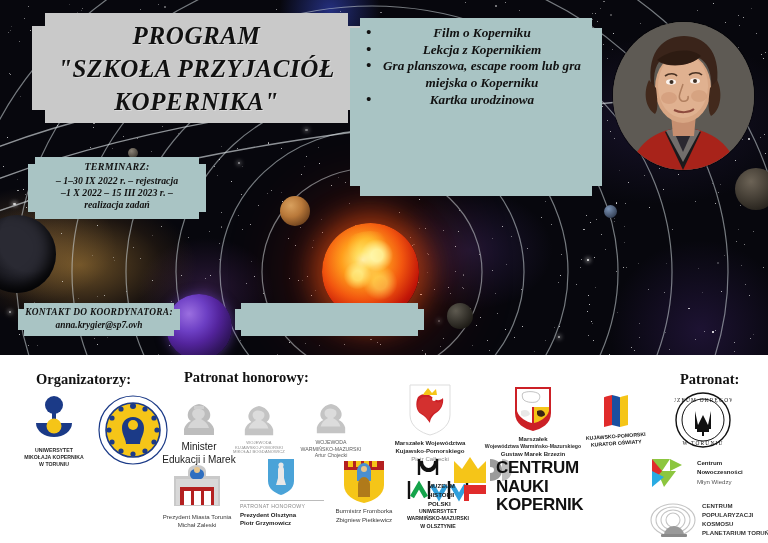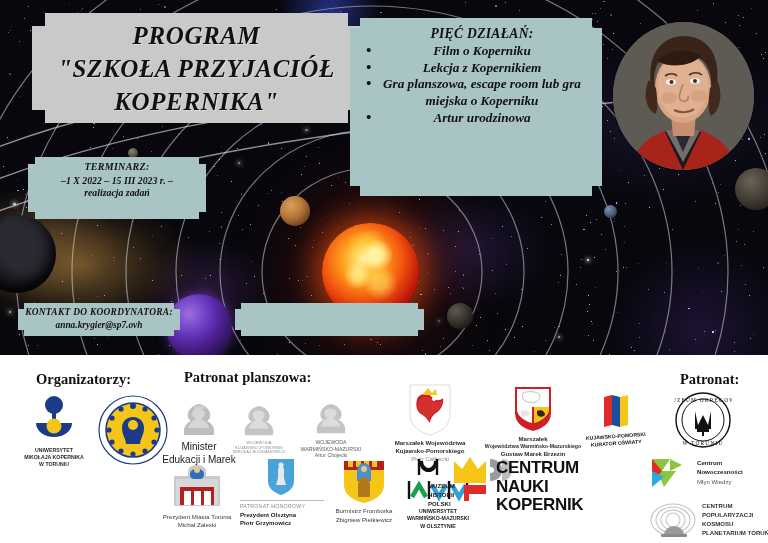--- a/index.html
+++ b/index.html
@@ -875,49 +875,49 @@
       </svg>
     </div>
 
     <div class="panel" id="title-panel">
       <span class="l">PROGRAM</span>
       <span class="l">"SZKOŁA PRZYJACIÓŁ</span>
       <span class="l">KOPERNIKA"</span>
     </div>
 
     <div class="panel" id="actions-panel">
-      <span class="ttl">PIĘĆ DZIAŁAŃ:</span>
       <ul>
         <li class="b">Film o Koperniku</li>
         <li class="b">Lekcja z Kopernikiem</li>
         <li class="b">Gra planszowa, escape room lub gra miejska o Koperniku</li>
-        <li class="b">Artur urodzinowa</li>
+        <li class="b">Kartka urodzinowa</li>
       </ul>
     </div>
 
     <div class="panel" id="schedule-panel">
       <span class="ttl">TERMINARZ:</span>
+      <span style="display:block">– 1–30 IX 2022 r. – rejestracja</span>
       <span style="display:block">–1 X 2022 – 15 III 2023 r. –</span>
       <span style="display:block">realizacja zadań</span>
     </div>
 
 
     <div class="panel" id="contact-panel">
       <span class="ttl">KONTAKT DO KOORDYNATORA:</span>
       <span style="display:block">anna.krygier@sp7.ovh</span>
     </div>
 
     <div class="panel" id="details-panel">
     </div>
   </div>
 
   <div class="sponsors">
 
     <div class="grp-title" style="left:36px; top:16px;">Organizatorzy:</div>
-    <div class="grp-title" style="left:184px; top:14px;">Patronat planszowa:</div>
+    <div class="grp-title" style="left:184px; top:14px;">Patronat honorowy:</div>
     <div class="grp-title" style="left:680px; top:16px;">Patronat:</div>
 
     <div class="logo" style="left:12px; top:38px; width:84px;">
       <svg width="56" height="52" viewBox="0 0 56 52" style="display:block;margin:0 auto">
         <circle cx="28" cy="12" r="9" fill="#1b3a87"></circle>
         <rect x="26" y="19" width="4" height="8" fill="#1b3a87"></rect>
         <path d="M10 30 a18 14 0 0 0 36 0 z" fill="#1b3a87"></path>
         <circle cx="28" cy="33" r="7.5" fill="#f5c518"></circle>
       </svg>
       <div class="cap lbl-xs blue-umk" style="margin-top:2px;line-height:1.3">

